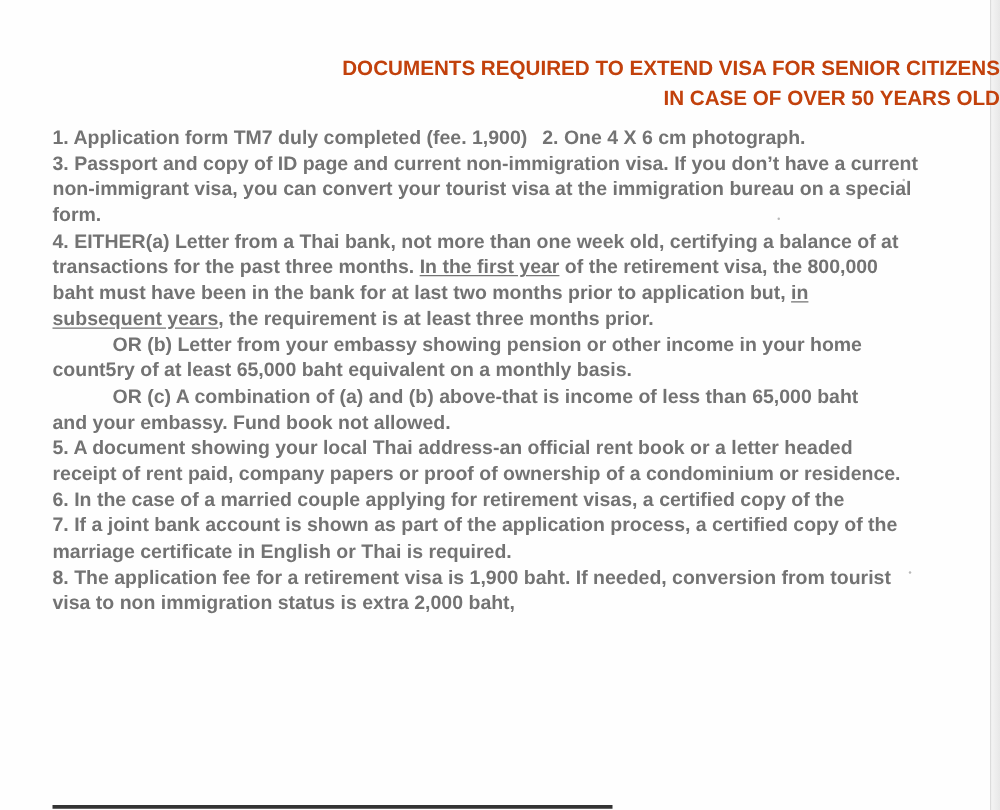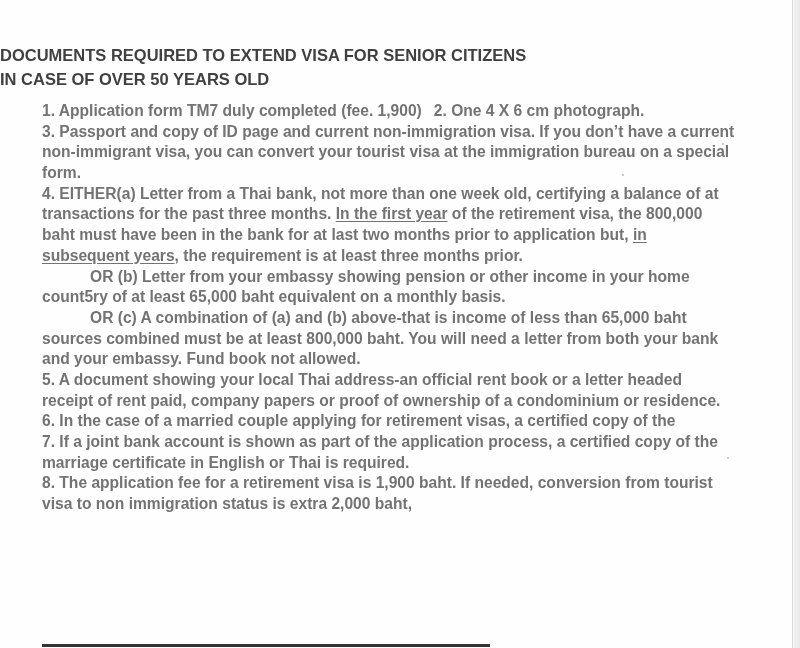--- a/index.html
+++ b/index.html
@@ -29,26 +29,26 @@
       top: 0;
       width: 8px;
       height: 648px;
       background: linear-gradient(to right, #f4f4f4, #e6e6e6);
       border-left: 1px solid #dcdcdc;
     }
     .title {
       position: absolute;
       left: 0;
       width: 800px;
-      text-align: left;
+      text-align: right;
       font-weight: bold;
       font-size: 16.5px;
       letter-spacing: 0px;
       line-height: 20px;
-      color: #404040;
+      color: #c2410c;
     }
     .title.l1 { top: 45px; }
     .title.l2 { top: 69px; }
 
     .body-text {
       position: absolute;
       left: 42px;
       top: 101px;
       width: 750px;
       font-weight: bold;
@@ -105,21 +105,20 @@
     </div>
     <div class="line">
       <span>baht must have been in the bank for at last two months prior to application but, </span><span class="u">in</span>
     </div>
     <div class="line">
       <span class="u">subsequent years</span><span>, the requirement is at least three months prior.</span>
     </div>
     <div class="line indent">OR (b) Letter from your embassy showing pension or other income in your home</div>
     <div class="line">count5ry of at least 65,000 baht equivalent on a monthly basis.</div>
     <div class="line indent">OR (c) A combination of  (a) and (b) above-that is income of less than 65,000 baht</div>
-    <div class="line">sources combined must be at least 800,000 baht. You will need a letter from both your bank</div>
     <div class="line">and your embassy. Fund book not allowed.</div>
 
     <div class="line">5.  A document showing your local Thai address-an official rent book or a letter headed</div>
     <div class="line">receipt of rent paid, company papers or proof of ownership of a condominium or residence.</div>
 
     <div class="line">6.  In the case of a married couple applying for retirement visas, a certified copy of the</div>
 
     <div class="line">7.  If a joint bank account is shown as part of the application process, a certified copy of the</div>
     <div class="line">marriage certificate in English or Thai is required.</div>
 

